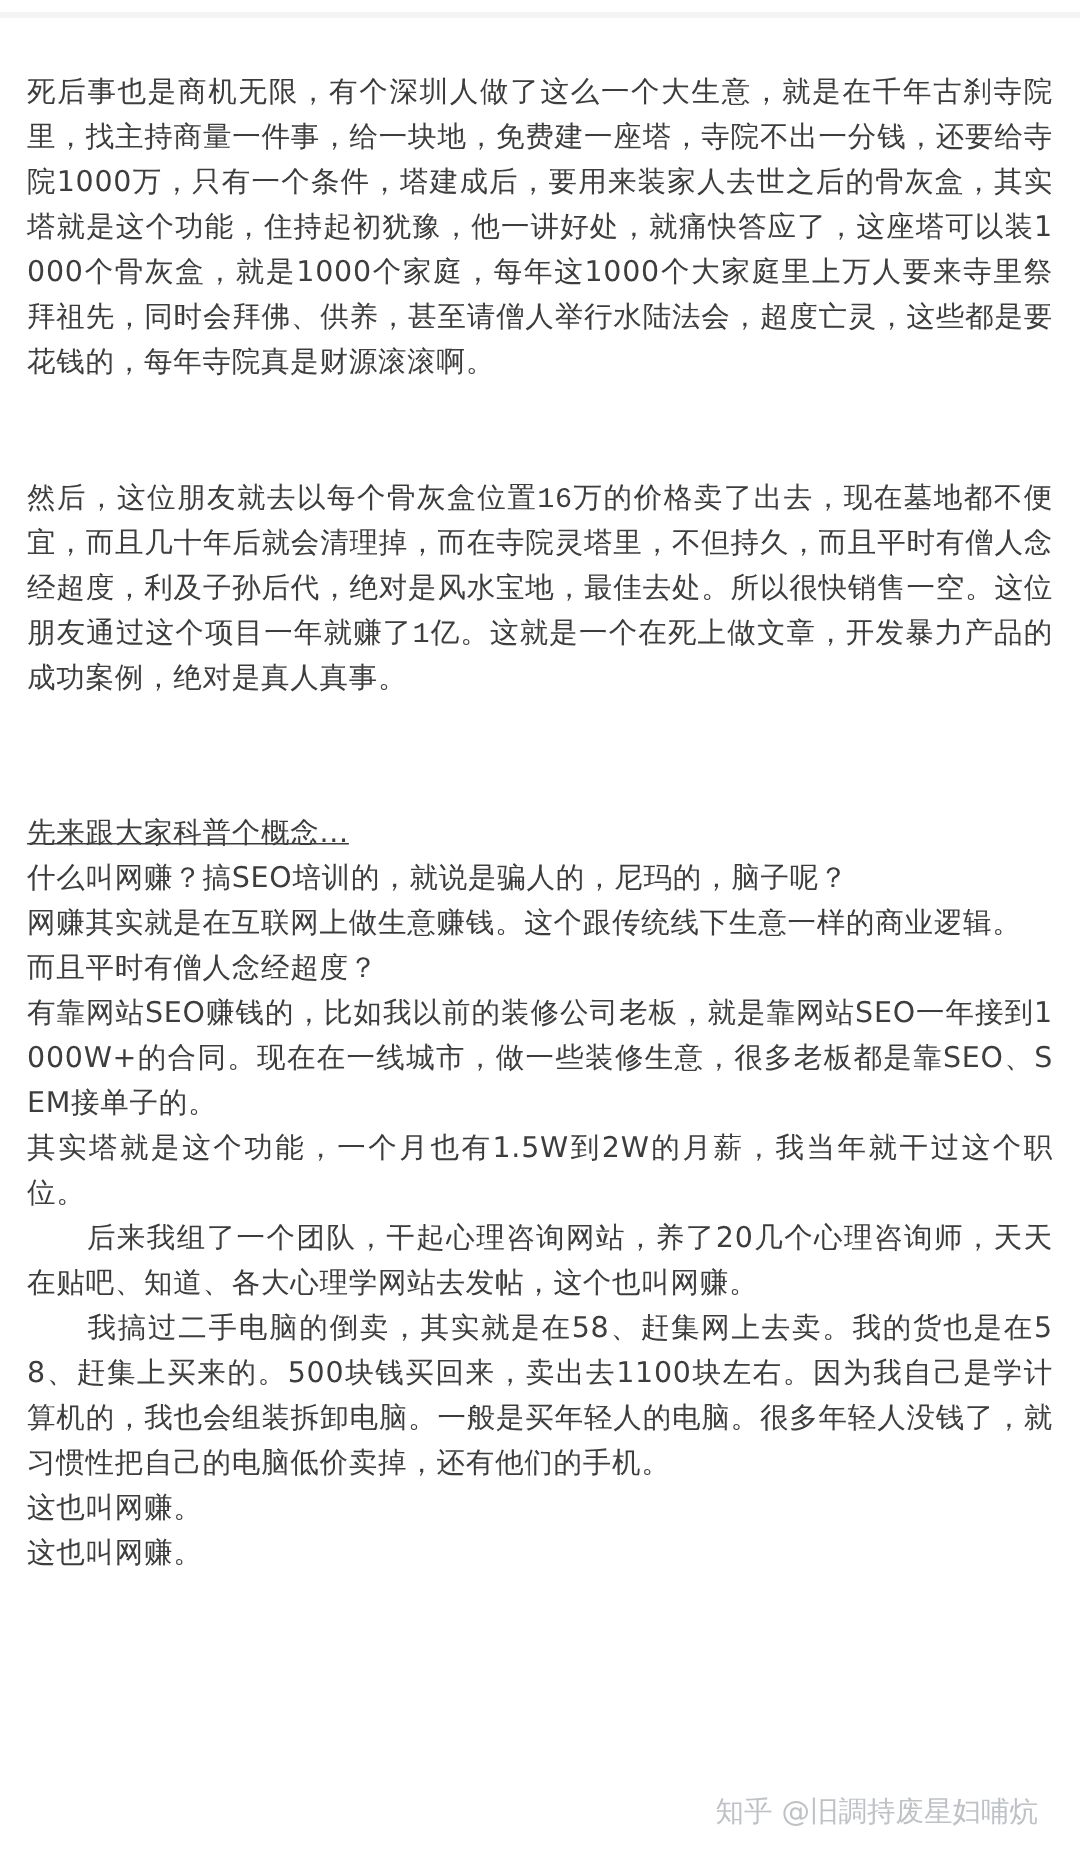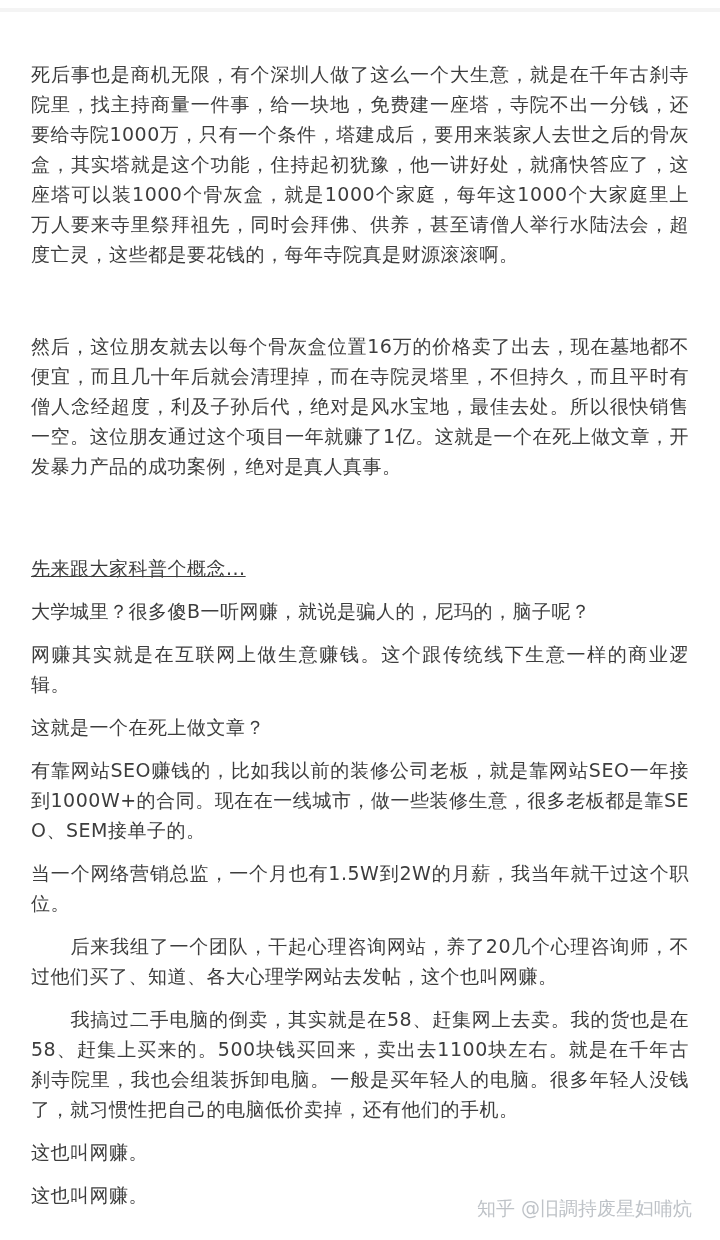--- a/index.html
+++ b/index.html
@@ -29,24 +29,24 @@
     left: 0;
     width: 684px;
     padding: 46px 18px 0 18px;
     color: #3d3d3d;
     font-size: 19px;
     line-height: 30px;
     text-align: justify;
     letter-spacing: 0.5px;
   }
   .article p {
-    margin: 13px;
+    margin: 0;
     word-break: break-all;
   }
-  .gap-story2 { margin-top: 62px !important; }
+  .gap-story2 { margin-top: 62px !important; font-family: Liberation Mono, monospace; }
   .gap-section { margin-top: 72px !important; text-decoration: underline; }
   .watermark {
     position: absolute;
     left: 477px;
     top: 1196px;
     font-size: 19px;
     line-height: 24px;
     color: rgba(150, 156, 164, 0.62);
     white-space: nowrap;
     pointer-events: none;
@@ -54,25 +54,25 @@
 </style>
 </head>
 <body>
 
 <div class="artifact-strip"></div>
 
 <div class="article">
   <p>死后事也是商机无限，有个深圳人做了这么一个大生意，就是在千年古刹寺院里，找主持商量一件事，给一块地，免费建一座塔，寺院不出一分钱，还要给寺院1000万，只有一个条件，塔建成后，要用来装家人去世之后的骨灰盒，其实塔就是这个功能，住持起初犹豫，他一讲好处，就痛快答应了，这座塔可以装1000个骨灰盒，就是1000个家庭，每年这1000个大家庭里上万人要来寺里祭拜祖先，同时会拜佛、供养，甚至请僧人举行水陆法会，超度亡灵，这些都是要花钱的，每年寺院真是财源滚滚啊。</p>
   <p class="gap-story2">然后，这位朋友就去以每个骨灰盒位置16万的价格卖了出去，现在墓地都不便宜，而且几十年后就会清理掉，而在寺院灵塔里，不但持久，而且平时有僧人念经超度，利及子孙后代，绝对是风水宝地，最佳去处。所以很快销售一空。这位朋友通过这个项目一年就赚了1亿。这就是一个在死上做文章，开发暴力产品的成功案例，绝对是真人真事。</p>
   <p class="gap-section">先来跟大家科普个概念...</p>
-  <p>大学城里？很多傻B一听网赚，就说是骗人的，尼玛的，脑子呢？</p>
+  <p>什么叫网赚？搞SEO培训的，就说是骗人的，尼玛的，脑子呢？</p>
   <p>网赚其实就是在互联网上做生意赚钱。这个跟传统线下生意一样的商业逻辑。</p>
-  <p>这就是一个在死上做文章？</p>
+  <p>而且平时有僧人念经超度？</p>
   <p>有靠网站SEO赚钱的，比如我以前的装修公司老板，就是靠网站SEO一年接到1000W+的合同。现在在一线城市，做一些装修生意，很多老板都是靠SEO、SEM接单子的。</p>
-  <p>当一个网络营销总监，一个月也有1.5W到2W的月薪，我当年就干过这个职位。</p>
-  <p>　　后来我组了一个团队，干起心理咨询网站，养了20几个心理咨询师，不过他们买了、知道、各大心理学网站去发帖，这个也叫网赚。</p>
-  <p>　　我搞过二手电脑的倒卖，其实就是在58、赶集网上去卖。我的货也是在58、赶集上买来的。500块钱买回来，卖出去1100块左右。就是在千年古刹寺院里，我也会组装拆卸电脑。一般是买年轻人的电脑。很多年轻人没钱了，就习惯性把自己的电脑低价卖掉，还有他们的手机。</p>
+  <p>其实塔就是这个功能，一个月也有1.5W到2W的月薪，我当年就干过这个职位。</p>
+  <p>　　后来我组了一个团队，干起心理咨询网站，养了20几个心理咨询师，天天在贴吧、知道、各大心理学网站去发帖，这个也叫网赚。</p>
+  <p>　　我搞过二手电脑的倒卖，其实就是在58、赶集网上去卖。我的货也是在58、赶集上买来的。500块钱买回来，卖出去1100块左右。因为我自己是学计算机的，我也会组装拆卸电脑。一般是买年轻人的电脑。很多年轻人没钱了，就习惯性把自己的电脑低价卖掉，还有他们的手机。</p>
   <p>这也叫网赚。</p>
   <p>这也叫网赚。</p>
 
 </div>
 
 <div class="watermark">知乎 @旧調持废星妇哺炕</div>
 
 </body></html>

